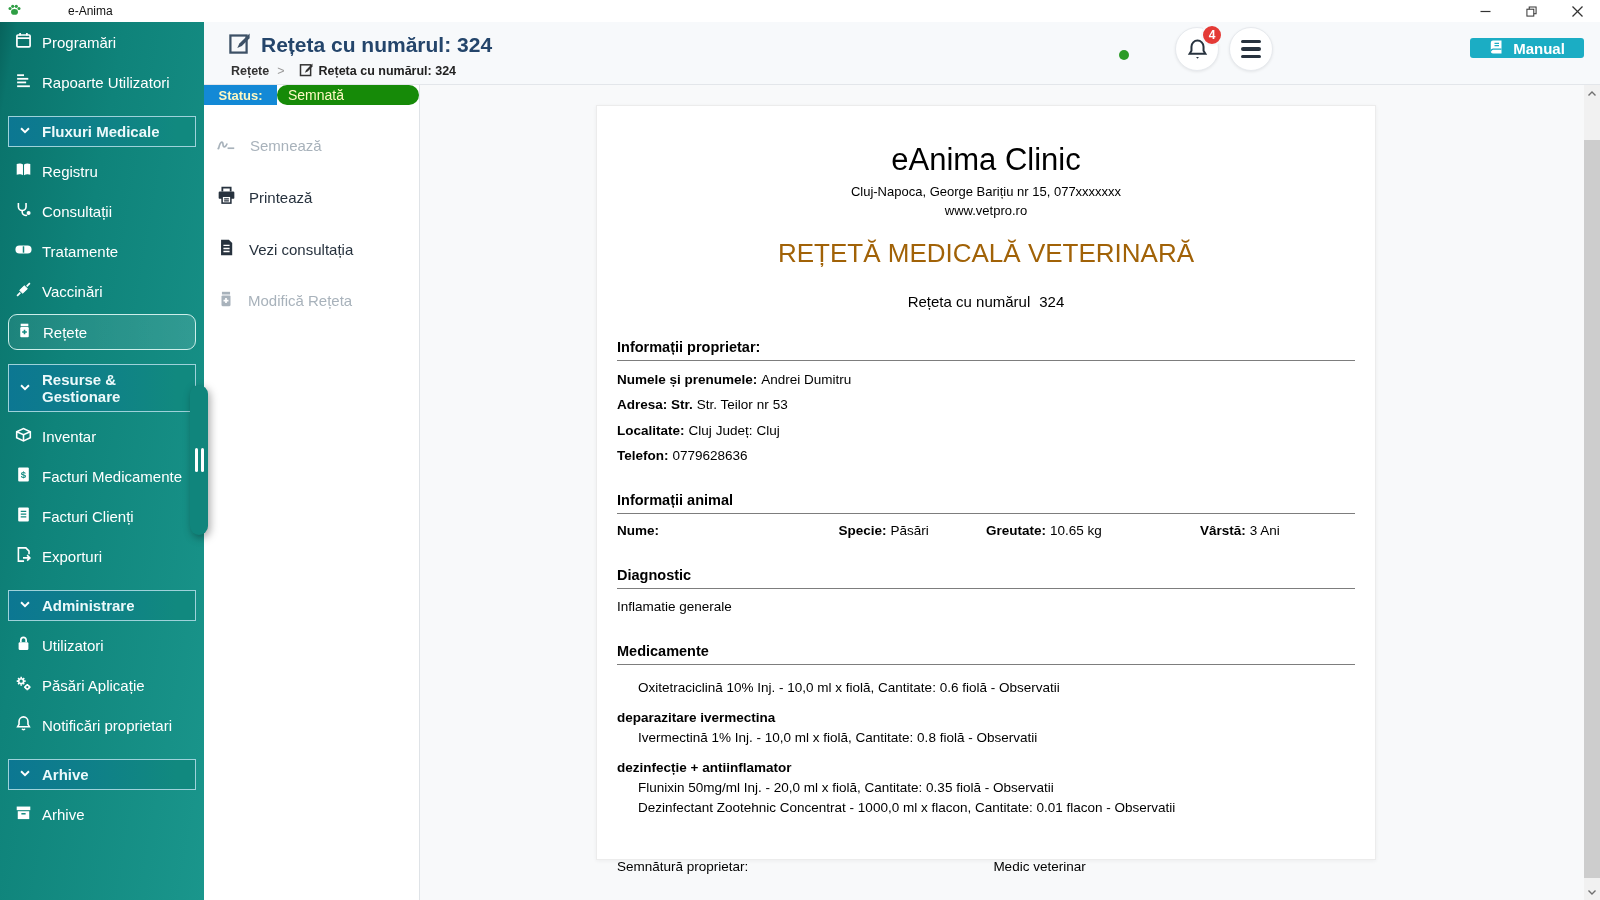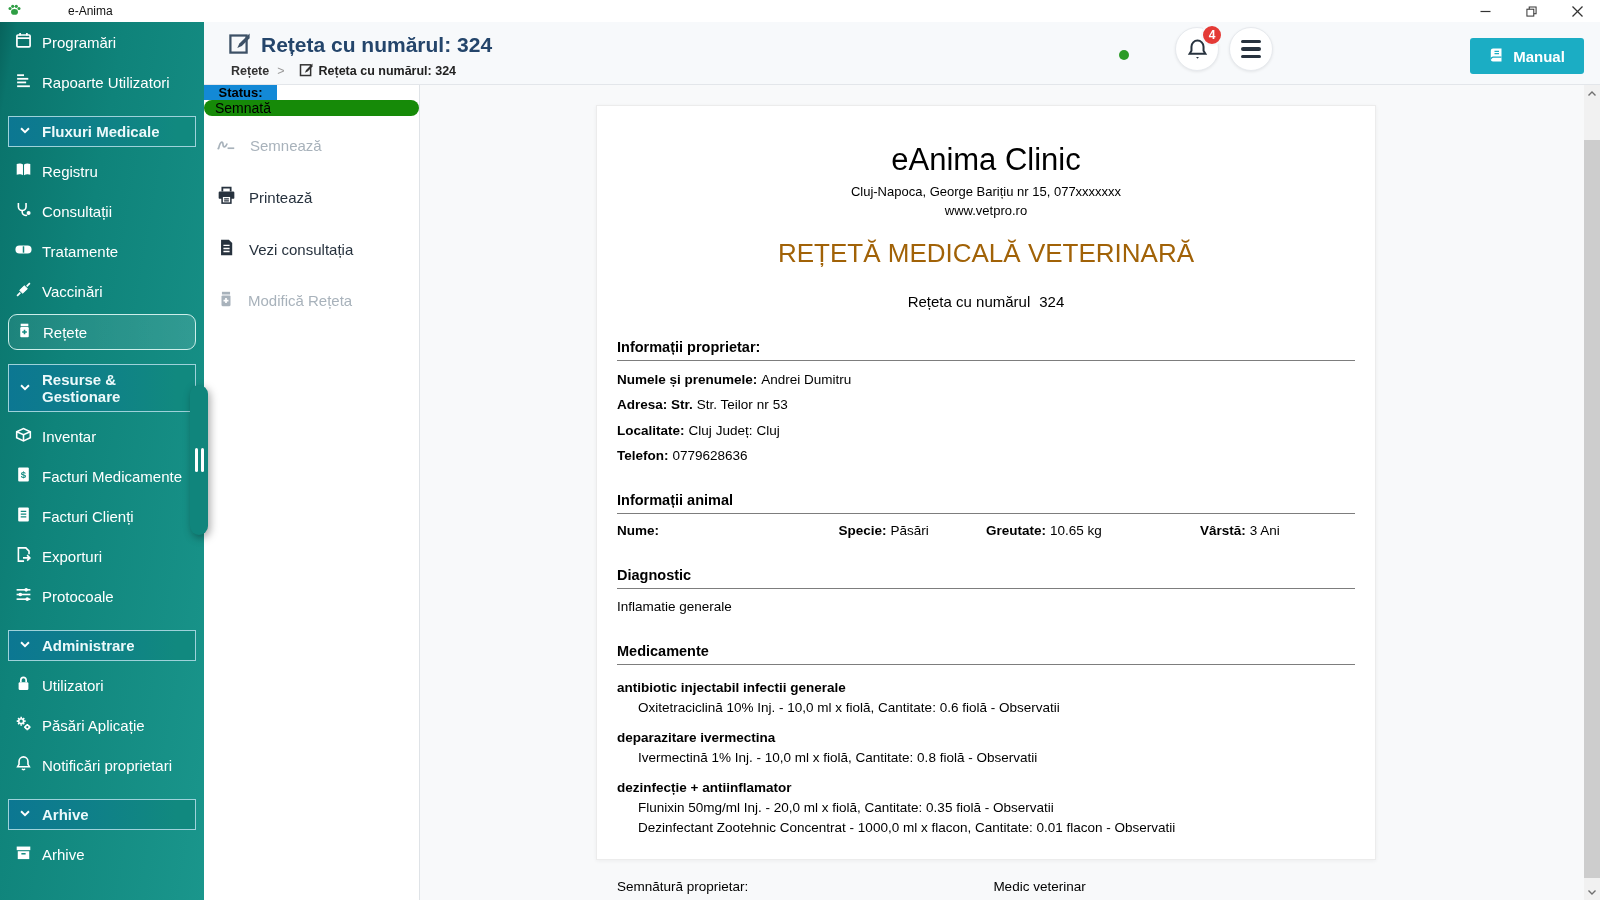--- a/index.html
+++ b/index.html
@@ -47,29 +47,29 @@
   .round-btn { position:absolute; top:5px; width:44px; height:44px; border-radius:50%; background:#fff;
     border:1px solid #e7eaee; box-shadow:0 1px 3px rgba(0,0,0,.08); display:flex; align-items:center;
     justify-content:center; cursor:pointer; }
   .bell-btn { left:971px; }
   .menu-btn { left:1025px; }
   .badge { position:absolute; top:-4px; right:-5px; min-width:22px; height:22px; border-radius:50%;
     background:#e43a36; color:#fff; font-size:12px; font-weight:bold; display:flex; align-items:center;
     justify-content:center; border:2px solid #f7f9fb; }
   .menu-bars { display:flex; flex-direction:column; gap:4px; }
   .menu-bars i { width:20px; height:3.5px; background:#27323e; border-radius:2px; display:block; }
-  .manual-btn { position:absolute; left:1266px; top:16px; width:114px; height:36px; background:#1badc4;
+  .manual-btn { position:absolute; left:1266px; top:16px; width:114px; height:20px; background:#1badc4;
     color:#fff; border:none; border-radius:3px; font-size:15px; font-weight:bold; display:flex;
     align-items:center; justify-content:center; gap:8px; cursor:pointer;
     font-family:"Liberation Sans",sans-serif; }
 
   
   .content-row { flex:1; display:flex; min-height:0; }
   .action-panel { width:216px; flex:none; background:#fff; border-right:1px solid #dfe3e7; }
-  .status-row { display:flex; height:20px; color:#000000;flex-direction:column; }
+  .status-row { display:flex; height:20px; color:#fef9c3; }
   .status-label { width:73px; background:#1389d6; font-size:13px; font-weight:bold; display:flex;
     align-items:center; justify-content:center; }
   .status-value { flex:1; background:#168a08; font-size:14px; display:flex; align-items:center;
     padding-left:11px;border-radius:10px; }
   .action-btn { display:flex; align-items:center; gap:13px; margin:30px 0 0 13px; font-size:15px;
     color:#27323e; background:none; border:none; padding:0; cursor:pointer;
     font-family:"Liberation Sans",sans-serif; }
   .action-btn.disabled { color:#a8b2bb; cursor:default; }
 
   .doc-area { flex:1; background:#f8f9fa; position:relative; overflow:hidden; }
@@ -274,33 +274,20 @@
     <div class="side-item">
       <span class="icon">
         <svg width="17" height="17" viewBox="0 0 16 16" fill="none" stroke="#fff" stroke-width="1.5">
           <path d="M8.5 14.2 H3.2 V1.8 h7 l3 3 v3"></path>
           <path d="M7.5 11.2 h6.5 m-2.6 -2.6 l2.6 2.6 -2.6 2.6"></path>
           </svg>
       </span>
       <span>Exporturi</span>
     </div>
 
-    <div class="side-item">
-      <span class="icon">
-        <svg width="17" height="17" viewBox="0 0 16 16" stroke="#fff" stroke-width="1.5">
-          <line x1="1.5" y1="3.6" x2="14.5" y2="3.6"></line>
-            <line x1="1.5" y1="8" x2="14.5" y2="8"></line>
-          <line x1="1.5" y1="12.4" x2="14.5" y2="12.4"></line>
-          <circle cx="10.5" cy="3.6" r="1.7" fill="#fff" stroke="none"></circle>
-          <circle cx="5" cy="8" r="1.7" fill="#fff" stroke="none"></circle>
-          <circle cx="11.5" cy="12.4" r="1.7" fill="#fff" stroke="none"></circle>
-          </svg>
-      </span>
-      <span>Protocoale</span>
-    </div>
 
     <div class="side-section">
       <span class="icon">
         <svg width="14" height="14" viewBox="0 0 16 16" fill="none" stroke="#fff" stroke-width="2.2">
           <path d="M3.5 6 L8 10.5 L12.5 6"></path>
           </svg>
       </span>
       <span>Administrare</span>
     </div>
 
@@ -501,21 +488,20 @@
             <span><span class="lbl">Greutate:</span><span>10.65 kg</span></span>
             <span><span class="lbl">Vârstă:</span><span>3 Ani</span></span>
           </div>
 
           <div class="sec-heading">Diagnostic</div>
           <div class="diag-text">Inflamatie generale</div>
 
           <div class="sec-heading">Medicamente</div>
 
           <div class="med-group">
-            <div class="med-title">antibiotic injectabil infectii generale</div>
             <div class="med-line">Oxitetraciclină 10% Inj. - 10,0 ml x fiolă, Cantitate: 0.6 fiolă - Observatii</div>
           </div>
           <div class="med-group">
             <div class="med-title">deparazitare ivermectina</div>
             <div class="med-line">Ivermectină 1% Inj. - 10,0 ml x fiolă, Cantitate: 0.8 fiolă - Observatii</div>
           </div>
           <div class="med-group">
             <div class="med-title">dezinfecție + antiinflamator</div>
             <div class="med-line">Flunixin 50mg/ml Inj. - 20,0 ml x fiolă, Cantitate: 0.35 fiolă - Observatii</div>
             <div class="med-line">Dezinfectant Zootehnic Concentrat - 1000,0 ml x flacon, Cantitate: 0.01 flacon - Observatii</div>

